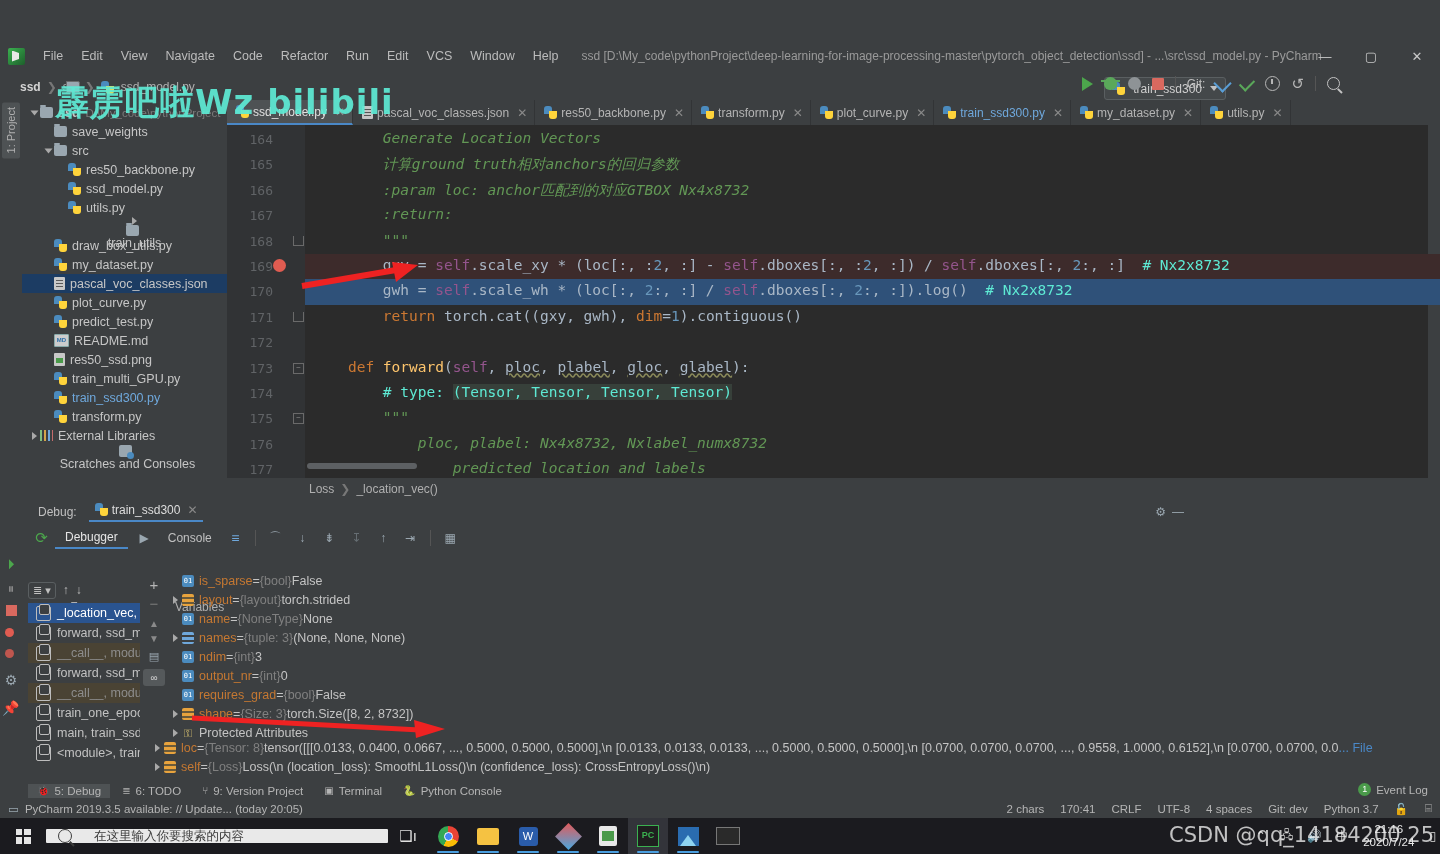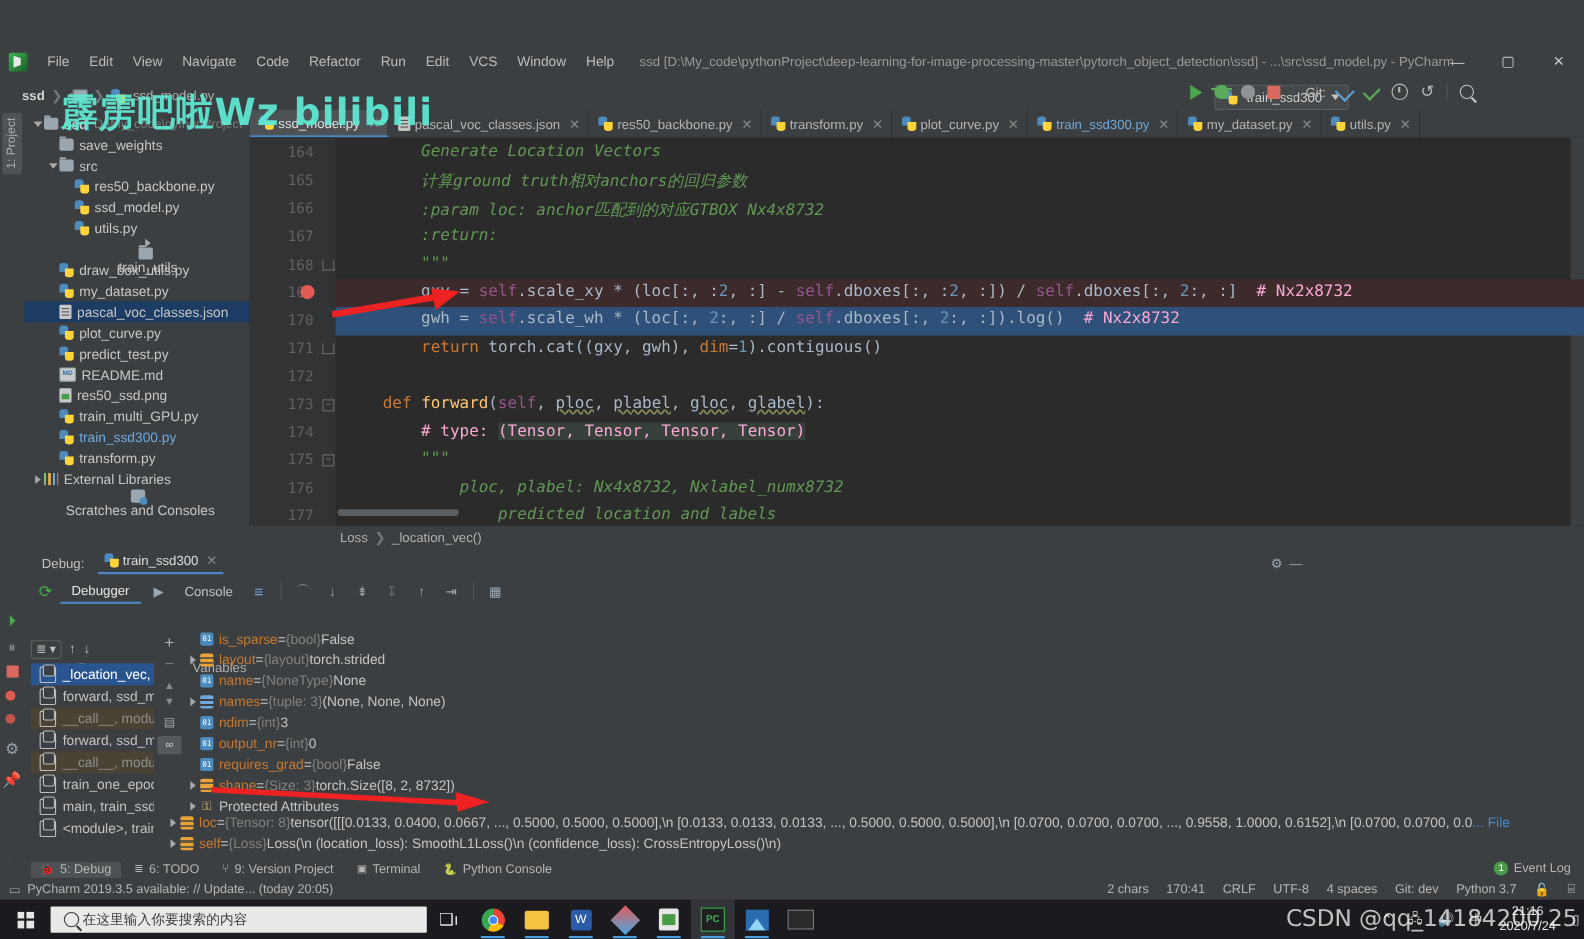--- a/index.html
+++ b/index.html
@@ -93,26 +93,26 @@
   .libic{width:13px;height:11px;margin-right:5px;flex:none;
      background:linear-gradient(90deg,#7fbf7f 0 2px,transparent 2px 4px,#d4a44a 4px 6px,transparent 6px 8px,#6fa8dc 8px 10px,transparent 10px 12px,#c56b6b 12px 13px);}
   .scic{width:13px;height:12px;margin-right:5px;flex:none;background:#9aa7b0;border-radius:2px;position:relative;}
   .scic:after{content:"";position:absolute;right:-2px;bottom:-2px;width:7px;height:7px;border-radius:50%;background:#4b8bbe;}
   .tpath{color:#7a7a7a;margin-left:6px;font-size:11.5px;}
   .blue{color:#6fa8dc;}
 
   
   .editor{position:absolute;left:227px;top:125px;width:1213px;height:353px;background:#2b2b2b;overflow:hidden;}
   .gutter{position:absolute;left:0;top:0;width:78px;height:353px;background:#313335;}
-  .lnum{position:absolute;left:12px;width:46px;text-align:right;color:#606366;font-size:13px;
+  .lnum{position:absolute;left:0;width:46px;text-align:right;color:#606366;font-size:13px;
         font-family:"DejaVu Sans Mono",monospace;}
   .codetxt{font-family:"DejaVu Sans Mono","Liberation Mono",monospace;font-size:14.5px;
            white-space:pre;color:#a9b7c6;}
   .c-com{color:#629755;font-style:italic;}
-  .c-com2{color:#f9a8d4;}
+  .c-com2{color:#5eead4;}
   .c-kw{color:#cc7832;}
   .c-self{color:#94558d;}
   .c-num{color:#6897bb;}
   .c-fn{color:#ffc66d;}
   .c-txt{color:#a9b7c6;}
   .hl-exec{position:absolute;left:78px;right:0;height:25.4px;background:#2f5179;}
   .hl-bp{position:absolute;left:78px;right:0;height:25.4px;background:#3d2b2b;}
   .bpdot{position:absolute;left:46px;width:13px;height:13px;border-radius:50%;background:#e05c51;}
   .fold{position:absolute;left:66px;width:9px;height:9px;border:1px solid #6a6a6a;font-size:8px;
         color:#8a8a8a;text-align:center;line-height:8px;}
@@ -159,21 +159,21 @@
   .stright{position:absolute;right:8px;display:flex;align-items:center;gap:16px;font-size:11.5px;color:#b5b5b5;}
   .evtlog{position:absolute;right:12px;top:783px;display:flex;align-items:center;gap:5px;font-size:11.5px;color:#b5b5b5;}
   .greendot{width:13px;height:13px;border-radius:50%;background:#4a9a4a;color:#fff;font-size:9px;
             text-align:center;line-height:13px;}
 
   
   .taskbar{position:absolute;left:0;top:818px;width:1440px;height:36px;background:#1b1b1f;display:flex;align-items:center;}
   .startbtn{width:46px;height:36px;display:flex;align-items:center;justify-content:center;}
   .winlogo{width:15px;height:15px;display:grid;grid-template-columns:1fr 1fr;grid-template-rows:1fr 1fr;gap:1.6px;}
   .winlogo div{background:#e6e6e6;}
-  .tbsearch{width:330px;height:24px;background:#e9e9e9;display:flex;align-items:center;gap:3px;padding-left:12px;
+  .tbsearch{width:330px;height:14px;background:#e9e9e9;display:flex;align-items:center;gap:22px;padding-left:12px;
             color:#3c3c3c;font-size:12.5px;border-radius:1px;}
   .tbsearch .mag{width:12px;height:12px;border:1.6px solid #3c3c3c;border-radius:50%;position:relative;flex:none;}
   .tbsearch .mag:after{content:"";position:absolute;right:-4px;bottom:-3px;width:6px;height:1.6px;background:#3c3c3c;transform:rotate(45deg);}
   .tbicon{width:40px;height:36px;display:flex;align-items:center;justify-content:center;position:relative;}
   .tbicon.run:after{content:"";position:absolute;bottom:1px;left:9px;width:22px;height:2.5px;background:#4a9fe0;border-radius:2px;}
   .tbicon.active{background:#33343a;}
   .sysarea{position:absolute;right:0;display:flex;align-items:center;height:36px;gap:0;}
   .sysic{padding:0 7px;color:#dcdcdc;font-size:12px;display:flex;align-items:center;}
   .clock{color:#e8e8e8;font-size:11.5px;line-height:13px;text-align:center;padding:0 8px;}
   .watermark-b{position:absolute;left:55px;top:80px;font-size:34px;font-weight:bold;color:#5eead4;

